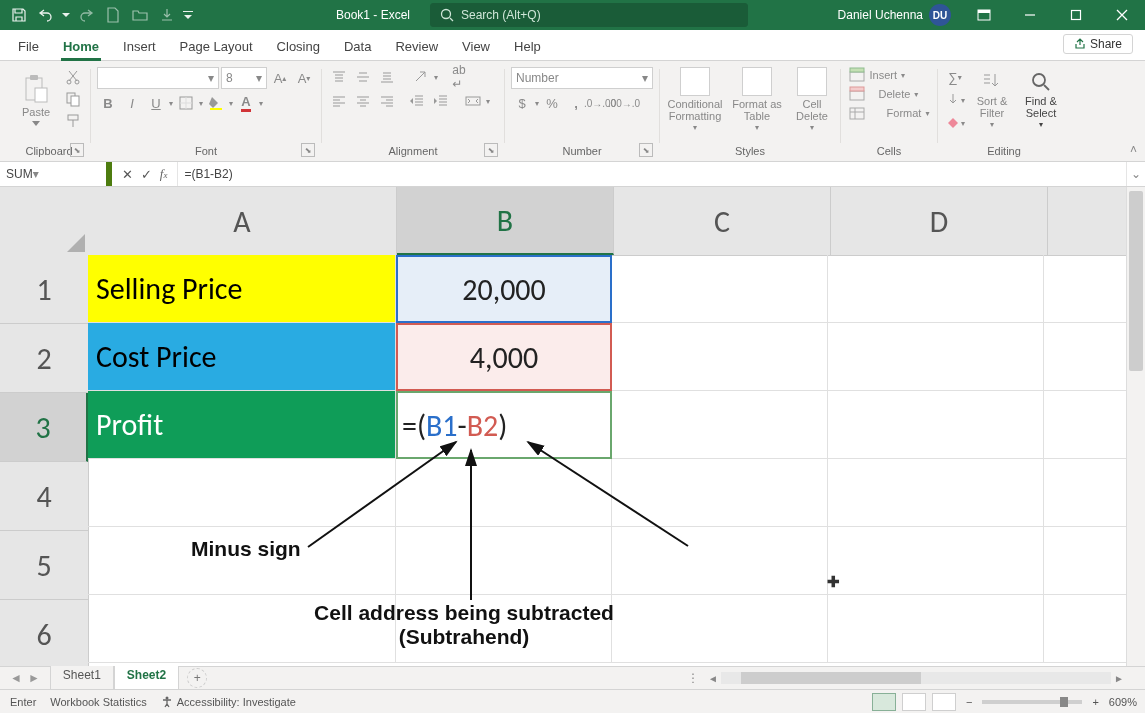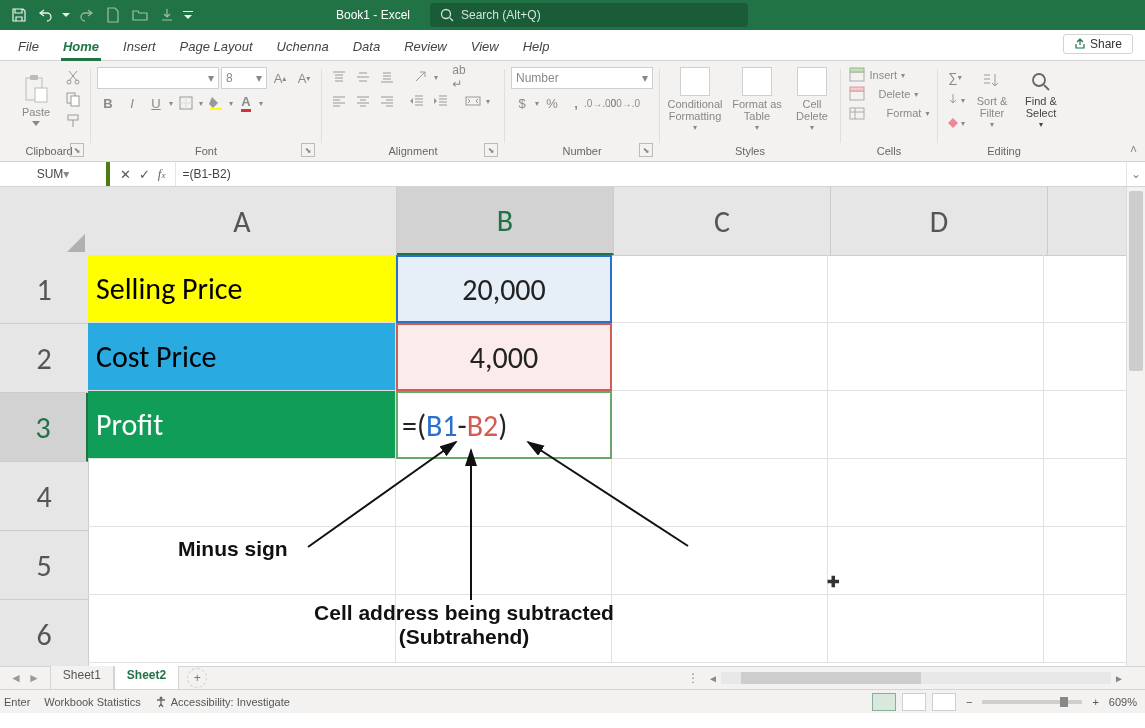--- a/index.html
+++ b/index.html
@@ -6,38 +6,38 @@
   .titlebar{height:30px;background:#217346;color:#fff;display:flex;align-items:center;padding:0 6px;position:relative;}
   .qat{display:flex;gap:1px;align-items:center;height:100%;}
   .qat-btn{width:26px;height:26px;display:flex;align-items:center;justify-content:center;opacity:.9;}
   .doc-title{position:absolute;left:300px;color:#fff;font-size:12px;margin-left:36px;}
   .searchbox{position:absolute;left:430px;width:300px;height:22px;background:#1a5c38;border-radius:3px;display:flex;align-items:center;padding:0 8px;color:#cfe6d8;font-size:12px;gap:6px;border:1px solid #1a5c38;}
   .titlebar-right{position:absolute;right:0;display:flex;align-items:center;height:100%;}
   .user{display:flex;align-items:center;gap:6px;color:#fff;font-size:12px;padding:0 10px;}
   .avatar{width:22px;height:22px;border-radius:50%;background:#2f5597;color:#fff;display:flex;align-items:center;justify-content:center;font-size:10px;font-weight:600;}
   .win-btn{width:46px;height:30px;display:flex;align-items:center;justify-content:center;color:#fff;}
   .tabs{height:30px;background:#fff;border-bottom:1px solid #d4d4d4;display:flex;align-items:flex-end;padding-left:16px;gap:20px;font-size:13px;color:#444;position:relative;}
-  .tab{padding:5px 2px 6px;cursor:default;font-style:italic;}
+  .tab{padding:5px 2px 6px;cursor:default;}
   .tab.active{color:#217346;border-bottom:3px solid #217346;font-weight:600;margin-bottom:-1px;padding-bottom:4px;}
   .share{position:absolute;right:12px;top:4px;border:1px solid #d4d4d4;border-radius:3px;padding:2px 10px;background:#fff;font-size:12px;color:#333;display:flex;align-items:center;gap:4px;}
   .ribbon{height:96px;background:#f3f2f1;border-bottom:1px solid #d4d4d4;display:flex;padding:4px 8px 0;gap:0;color:#8a8a8a;position:relative;}
   .group{display:flex;flex-direction:column;align-items:center;padding:0 6px;position:relative;}
   .group-body{flex:1;display:flex;align-items:flex-start;gap:4px;padding-top:2px;}
   .group-label{font-size:11px;color:#666;padding:2px 0 4px;position:relative;width:100%;text-align:center;}
   .grp-sep{width:1px;background:#e1dfdd;margin:4px 0 18px;}
   .btn-sm{width:22px;height:20px;display:flex;align-items:center;justify-content:center;font-size:13px;}
   .vcol{display:flex;flex-direction:column;gap:2px;}
   .hrow{display:flex;gap:2px;align-items:center;}
   .combo{height:20px;border:1px solid #cfcfcf;background:#fff;display:flex;align-items:center;padding:0 4px;font-size:12px;color:#888;}
   .dlaunch{position:absolute;right:0;bottom:4px;width:12px;height:12px;border:1px solid #bbb;font-size:8px;display:flex;align-items:center;justify-content:center;color:#888;}
   .big-btn{display:flex;flex-direction:column;align-items:center;justify-content:center;width:58px;height:66px;font-size:11px;color:#888;gap:2px;text-align:center;line-height:1.1;}
   .big-ico{width:28px;height:28px;border:1px solid #cfcfcf;background:#fff;}
   .ribbon-collapse{position:absolute;right:8px;bottom:4px;color:#888;}
   .fbar{height:24px;background:#fff;border-bottom:1px solid #d4d4d4;display:flex;align-items:stretch;}
-  .namebox{width:94px;border-right:4px solid #4d7c0f;display:flex;align-items:center;padding:0 6px;font-size:12px;justify-content:center;}
+  .namebox{width:94px;border-right:6px solid #4d7c0f;display:flex;align-items:center;padding:0 6px;font-size:12px;justify-content:flex-start;}
   .fcontrols{display:flex;align-items:center;gap:8px;padding:0 10px;color:#888;font-size:13px;}
   .fxlabel{font-style:italic;font-family:'Times New Roman',serif;font-size:13px;color:#666;}
   .formula-input{flex:1;padding:0 6px;font-size:12px;display:flex;align-items:center;border-left:1px solid #e5e5e5;}
   .fexpand{width:18px;display:flex;align-items:center;justify-content:center;color:#888;border-left:1px solid #e5e5e5;}
   .grid-area{position:relative;height:479px;overflow:hidden;background:#fff;}
   .corner{position:absolute;left:0;top:0;width:88px;height:68px;background:#e6e6e6;border-right:1px solid #ccc;border-bottom:1px solid #ccc;}
   .corner::after{content:"";position:absolute;right:3px;bottom:3px;width:0;height:0;border-right:18px solid #b0b0b0;border-top:18px solid transparent;}
   .colhdrs{position:absolute;left:88px;top:0;right:18px;height:68px;display:flex;background:#e6e6e6;border-bottom:1px solid #ccc;}
   .colhdr{border-right:1px solid #ccc;display:flex;align-items:center;justify-content:center;font-size:30px;color:#555;font-family:Calibri,Arial,sans-serif;}
   .colhdr.sel{background:#d2d2d2;color:#217346;border-bottom:2px solid #217346;}
@@ -50,21 +50,21 @@
   .vthumb{position:absolute;left:2px;right:2px;top:4px;height:180px;background:#cdcdcd;border-radius:2px;}
   .sheet-tabs{height:22px;background:#f3f2f1;border-top:1px solid #d4d4d4;display:flex;align-items:center;position:relative;font-size:12px;}
   .st-nav{display:flex;gap:6px;padding:0 10px;color:#999;}
   .stab{height:20px;padding:2px 12px;border:1px solid #d4d4d4;border-top:none;background:#f3f2f1;color:#555;margin-bottom:-1px;}
   .stab.active{background:#fff;border-bottom:2px solid #217346;color:#217346;font-weight:600;}
   .addsheet{width:18px;height:18px;display:flex;align-items:center;justify-content:center;color:#777;border:1px dashed #ccc;border-radius:50%;margin-left:8px;font-size:12px;}
   .hscroll{position:absolute;right:18px;width:440px;height:14px;top:4px;display:flex;align-items:center;}
   .hbar{flex:1;height:12px;background:#e8e8e8;position:relative;}
   .hthumb{position:absolute;left:20px;width:180px;top:0;bottom:0;background:#cdcdcd;}
   .harrow{width:16px;height:14px;display:flex;align-items:center;justify-content:center;color:#888;font-size:10px;}
-  .statusbar{height:23px;background:#f3f2f1;border-top:1px solid #d4d4d4;display:flex;align-items:center;font-size:11px;color:#555;padding:0 4px;gap:14px;position:relative;text-align:right;}
+  .statusbar{height:23px;background:#f3f2f1;border-top:1px solid #d4d4d4;display:flex;align-items:center;font-size:11px;color:#555;padding:0 10px;gap:14px;position:relative;text-align:right;}
   .status-right{position:absolute;right:8px;display:flex;align-items:center;gap:6px;}
   .viewbtn{width:22px;height:16px;border:1px solid #cfcfcf;background:#fff;}
   .viewbtn.on{background:#d8e8dc;border-color:#88b097;}
   .zoom-track{width:100px;height:4px;background:#cfcfcf;position:relative;}
   .zoom-thumb{position:absolute;top:-3px;left:78px;width:8px;height:10px;background:#888;}
   svg.ico{width:16px;height:16px;}
   .annot{position:absolute;font-family:"Segoe UI",Arial,sans-serif;font-size:21px;font-weight:600;color:#111;}
   .arrowsvg{position:absolute;pointer-events:none;}
   .cursor-plus{position:absolute;font-size:15px;color:#333;font-weight:bold;}
 </style>
@@ -115,28 +115,55 @@
       </div>
   </div>
   <div class="doc-title">Book1 - Excel</div>
   <div class="searchbox">
     <svg class="ico" viewBox="0 0 16 16">
         <circle cx="7" cy="7" r="4.5" fill="none" stroke="#cfe6d8" stroke-width="1.3"></circle>
         <path stroke="#cfe6d8" stroke-width="1.3" d="m11 11 3 3"></path>
       </svg>
     <span>Search (Alt+Q)</span>
   </div>
+  <div class="titlebar-right">
+    <div class="user">
+      <span>Daniel Uchenna</span>
+      <div class="avatar">DU</div>
+    </div>
+    <div class="win-btn">
+        <svg width="14" height="14" viewBox="0 0 14 14">
+          <rect x="1" y="2" width="12" height="10" fill="none" stroke="#fff"></rect>
+          <rect x="1" y="2" width="12" height="3" fill="#fff"></rect>
+        </svg>
+      </div>
+    <div class="win-btn">
+        <svg width="12" height="12" viewBox="0 0 12 12">
+          <path stroke="#fff" stroke-width="1.2" d="M1 6h10"></path>
+        </svg>
+      </div>
+    <div class="win-btn">
+        <svg width="12" height="12" viewBox="0 0 12 12">
+          <rect x="1.5" y="1.5" width="9" height="9" fill="none" stroke="#fff" stroke-width="1.2"></rect>
+        </svg>
+      </div>
+    <div class="win-btn">
+        <svg width="12" height="12" viewBox="0 0 12 12">
+          <path stroke="#fff" stroke-width="1.3" d="M1 1l10 10M11 1 1 11"></path>
+        </svg>
+      </div>
+  </div>
 </div>
 
 <div class="tabs">
   <div class="tab">File</div>
   <div class="tab active">Home</div>
   <div class="tab">Insert</div>
   <div class="tab">Page Layout</div>
-  <div class="tab">Uchenna</div>
+  <div class="tab">Closing</div>
   <div class="tab">Data</div>
   <div class="tab">Review</div>
   <div class="tab">View</div>
   <div class="tab">Help</div>
   <div class="share">
     <svg width="12" height="12" viewBox="0 0 12 12">
         <path fill="none" stroke="#217346" stroke-width="1.2" d="M2 6v4h8V6M6 1v6M3 4l3-3 3 3"></path>
       </svg>
     <span>Share</span>
   </div>
@@ -475,21 +502,21 @@
     <div class="cell" style="left:308px;top:272px;width:216px;height:68px"></div>
     <div class="cell" style="left:524px;top:272px;width:216px;height:68px"></div>
     <div class="cell" style="left:740px;top:272px;width:216px;height:68px"></div>
     <div class="cell" style="left:956px;top:272px;width:90px;height:68px"></div>
     <div class="cell" style="left:0;top:340px;width:308px;height:68px"></div>
     <div class="cell" style="left:308px;top:340px;width:216px;height:68px"></div>
     <div class="cell" style="left:524px;top:340px;width:216px;height:68px"></div>
     <div class="cell" style="left:740px;top:340px;width:216px;height:68px"></div>
     <div class="cell" style="left:956px;top:340px;width:90px;height:68px"></div>
 
-    <div class="annot" style="left:90px;top:282px">Minus sign</div>
+    <div class="annot" style="left:103px;top:282px">Minus sign</div>
     <div class="annot" style="left:216px;top:346px;text-align:center;width:320px">
       <div>Cell address being subtracted</div>
       <div>(Subtrahend)</div>
     </div>
     <div class="cursor-plus" style="left:739px;top:318px">✚</div>
 
     <svg class="arrowsvg" style="left:0;top:0" width="1000" height="410">
       <defs>
           <marker id="ah" markerWidth="10" markerHeight="10" refX="8" refY="3" orient="auto">
             <path d="M0,0 L9,3 L0,6 z" fill="#111"></path>

